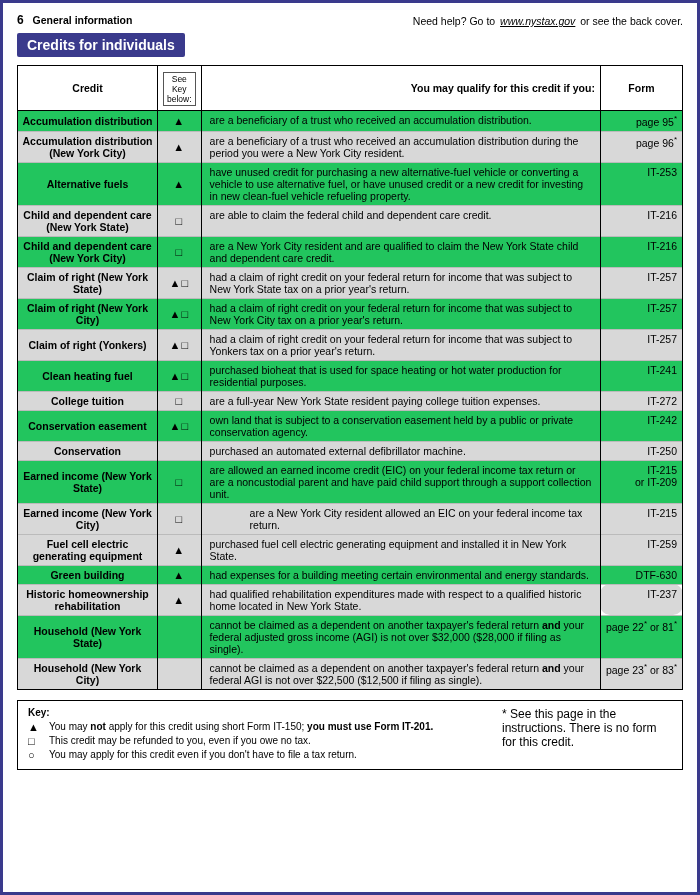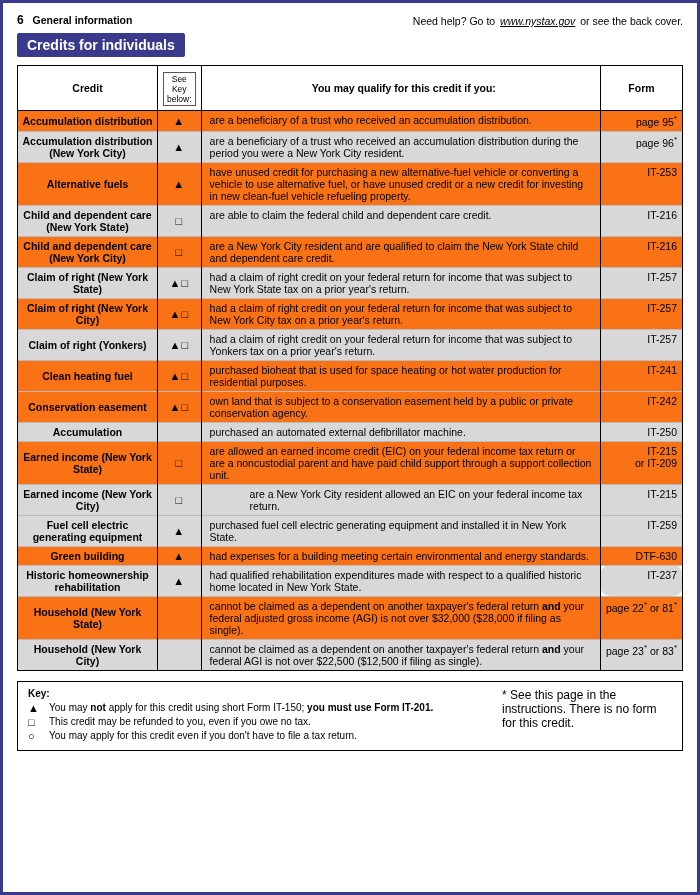--- a/index.html
+++ b/index.html
@@ -58,21 +58,21 @@
       font-weight: bold;
       padding: 4px 5px;
       text-align: center;
       vertical-align: middle;
     }
     thead tr th.credit-head {
       width: 140px;
       text-align: center;
     }
     thead tr th.qualify-head {
-      text-align: center;
+      text-align: right;
       padding-left: 11px;
     }
     thead tr th.form-head {
       width: 60px;
     }
     .see-key-box {
       font-size: 8.5px;
       font-weight: normal;
       border: 1px solid #555;
       display: inline-block;
@@ -111,21 +111,21 @@
     tbody tr td.form-cell {
       text-align: right;
       width: 60px;
       white-space: nowrap;
       border-left: 1.5px solid #000;
     }
     tr.shaded td {
       background: #d8d8d8;
     }
     tr.white td {
-      background: #f97316;
+      background: #22c55e;
     }
     .key-box {
       border: 1.5px solid #000;
       padding: 6px 10px;
       margin-top: 10px;
       display: flex;
       gap: 20px;
       font-size: 10px;
     }
     .key-left {
@@ -237,28 +237,34 @@
           <td class="symbol-cell" style="font-size: 11px; letter-spacing: 1px; border-top: 1px solid rgb(187, 187, 187);">▲□</td>
           <td class="qualify-cell" style="border-top: 1px solid rgb(187, 187, 187);">had a claim of right credit on your federal return for income that was subject to Yonkers tax on a prior year's return.</td>
           <td class="form-cell" style="border-top: 1px solid rgb(187, 187, 187);">IT-257</td>
         </tr>
         <tr class="white">
           <td class="credit-cell" style="border-top: 1px solid rgb(187, 187, 187);">Clean heating fuel</td>
           <td class="symbol-cell" style="font-size: 11px; letter-spacing: 1px; border-top: 1px solid rgb(187, 187, 187);">▲□</td>
           <td class="qualify-cell" style="border-top: 1px solid rgb(187, 187, 187);">purchased bioheat that is used for space heating or hot water production for residential purposes.</td>
           <td class="form-cell" style="border-top: 1px solid rgb(187, 187, 187);">IT-241</td>
         </tr>
+        <tr class="shaded">
+          <td class="credit-cell" style="border-top: 1px solid rgb(187, 187, 187);">College tuition</td>
+          <td class="symbol-cell" style="font-size: 11px; letter-spacing: 1px; border-top: 1px solid rgb(187, 187, 187);">□</td>
+          <td class="qualify-cell" style="border-top: 1px solid rgb(187, 187, 187);">are a full-year New York State resident paying college tuition expenses.</td>
+          <td class="form-cell" style="border-top: 1px solid rgb(187, 187, 187);">IT-272</td>
+        </tr>
         <tr class="white">
           <td class="credit-cell" style="border-top: 1px solid rgb(187, 187, 187);">Conservation easement</td>
           <td class="symbol-cell" style="font-size: 11px; letter-spacing: 1px; border-top: 1px solid rgb(187, 187, 187);">▲□</td>
           <td class="qualify-cell" style="border-top: 1px solid rgb(187, 187, 187);">own land that is subject to a conservation easement held by a public or private conservation agency.</td>
           <td class="form-cell" style="border-top: 1px solid rgb(187, 187, 187); margin-top: 24px;">IT-242</td>
         </tr>
         <tr class="shaded">
-          <td class="credit-cell" style="border-top: 1px solid rgb(187, 187, 187);">Accumulation</td>
+          <td class="credit-cell" style="border-top: 1px solid rgb(187, 187, 187);">Conservation</td>
           <td class="symbol-cell" style="font-size: 11px; letter-spacing: 1px; border-top: 1px solid rgb(187, 187, 187);"></td>
           <td class="qualify-cell" style="border-top: 1px solid rgb(187, 187, 187);">purchased an automated external defibrillator machine.</td>
           <td class="form-cell" style="border-top: 1px solid rgb(187, 187, 187);">IT-250</td>
         </tr>
         <tr class="white">
           <td class="credit-cell" style="border-top: 1px solid rgb(187, 187, 187);">Earned income (New York State)</td>
           <td class="symbol-cell" style="font-size: 11px; letter-spacing: 1px; border-top: 1px solid rgb(187, 187, 187);">□</td>
           <td class="qualify-cell" style="border-top: 1px solid rgb(187, 187, 187);">are allowed an earned income credit (EIC) on your federal income tax return or are a noncustodial parent and have paid child support through a support collection unit.</td>
           <td class="form-cell" style="border-top: 1px solid rgb(187, 187, 187);">IT-215<br>or IT-209</td>
         </tr>

